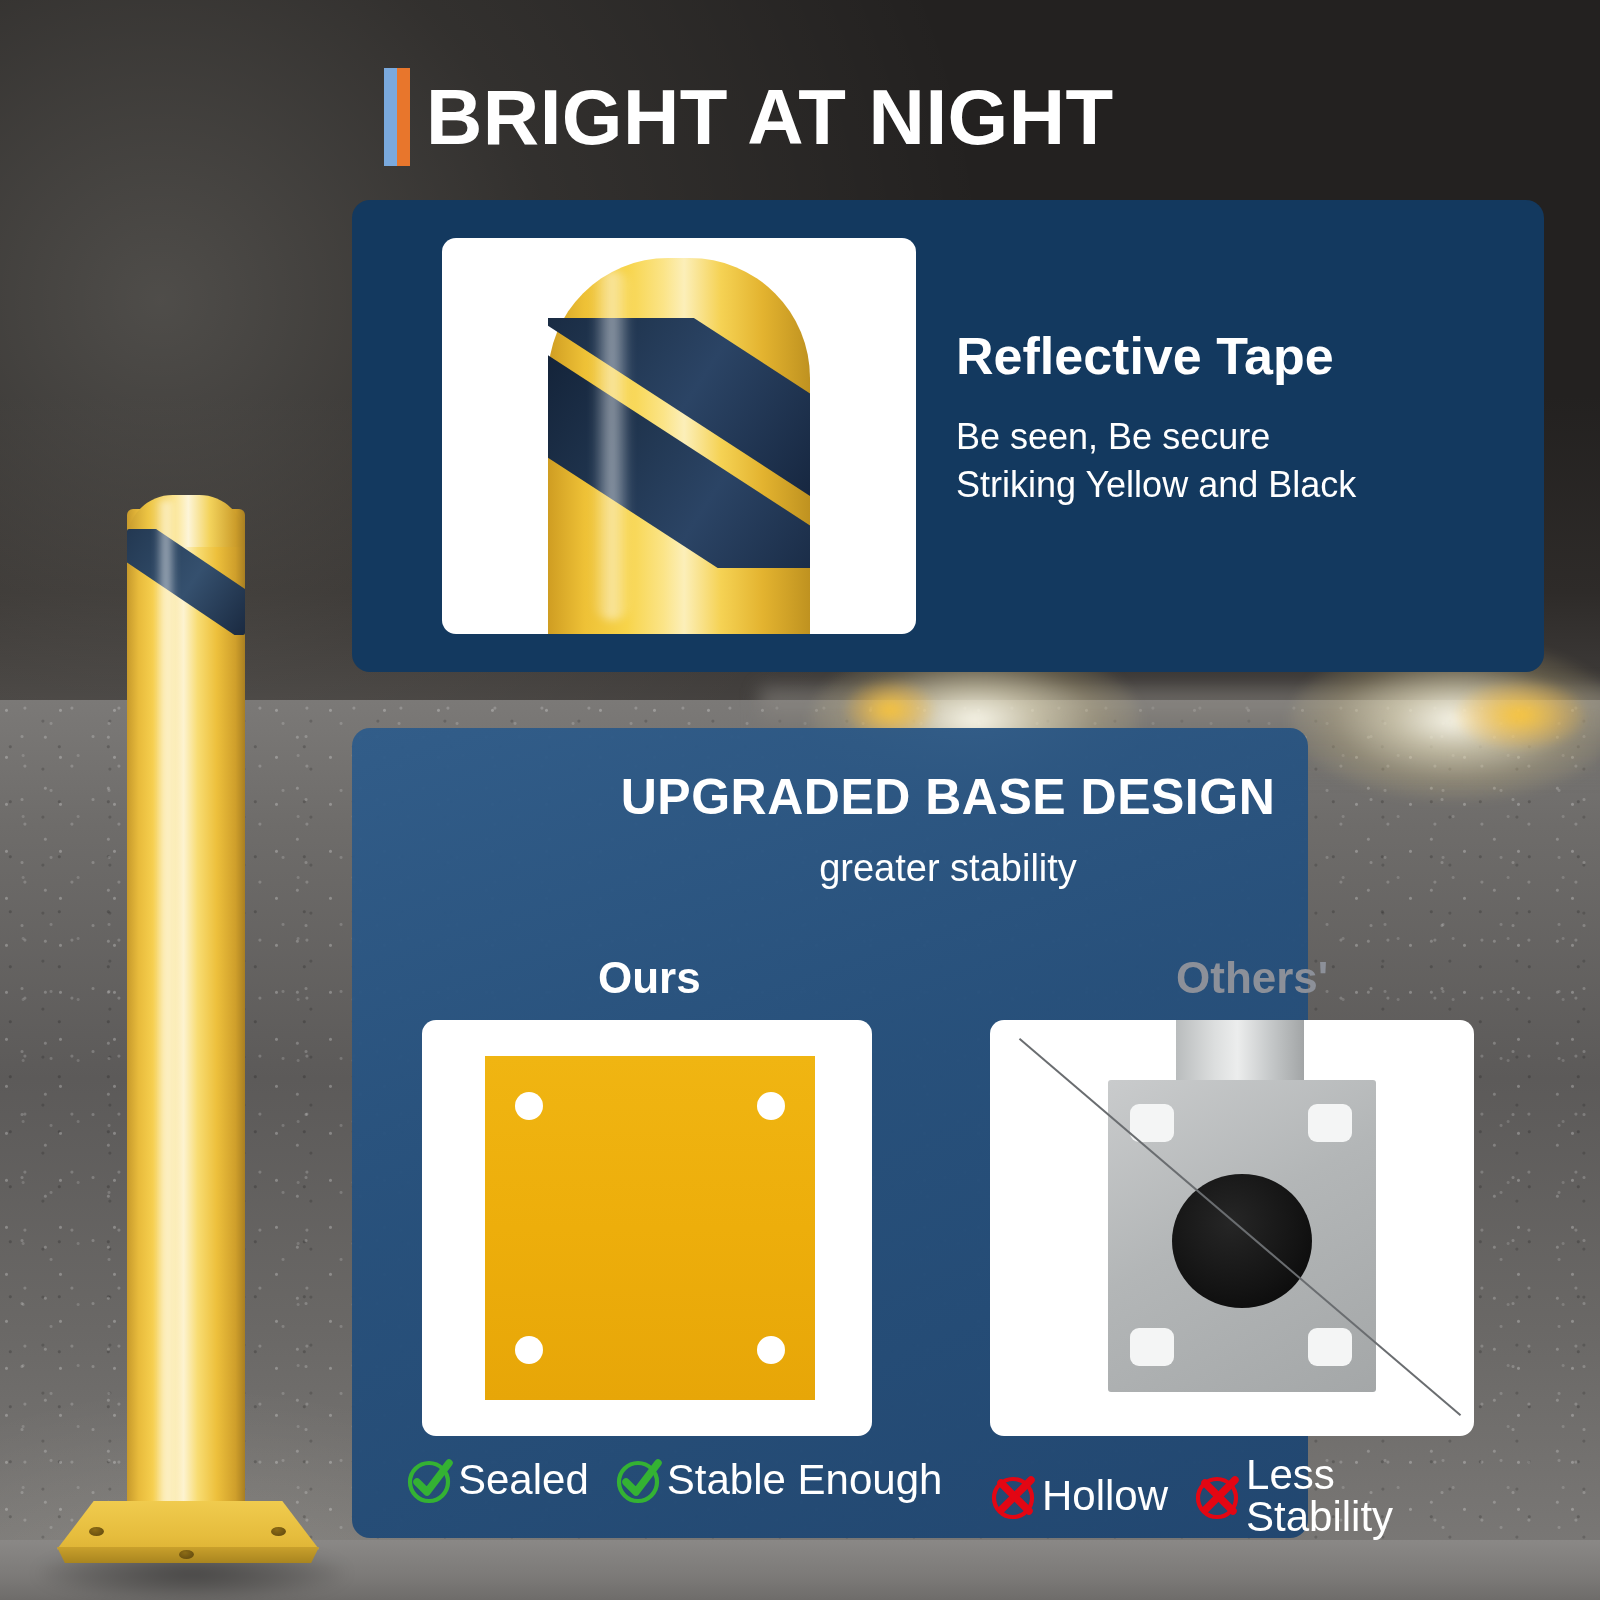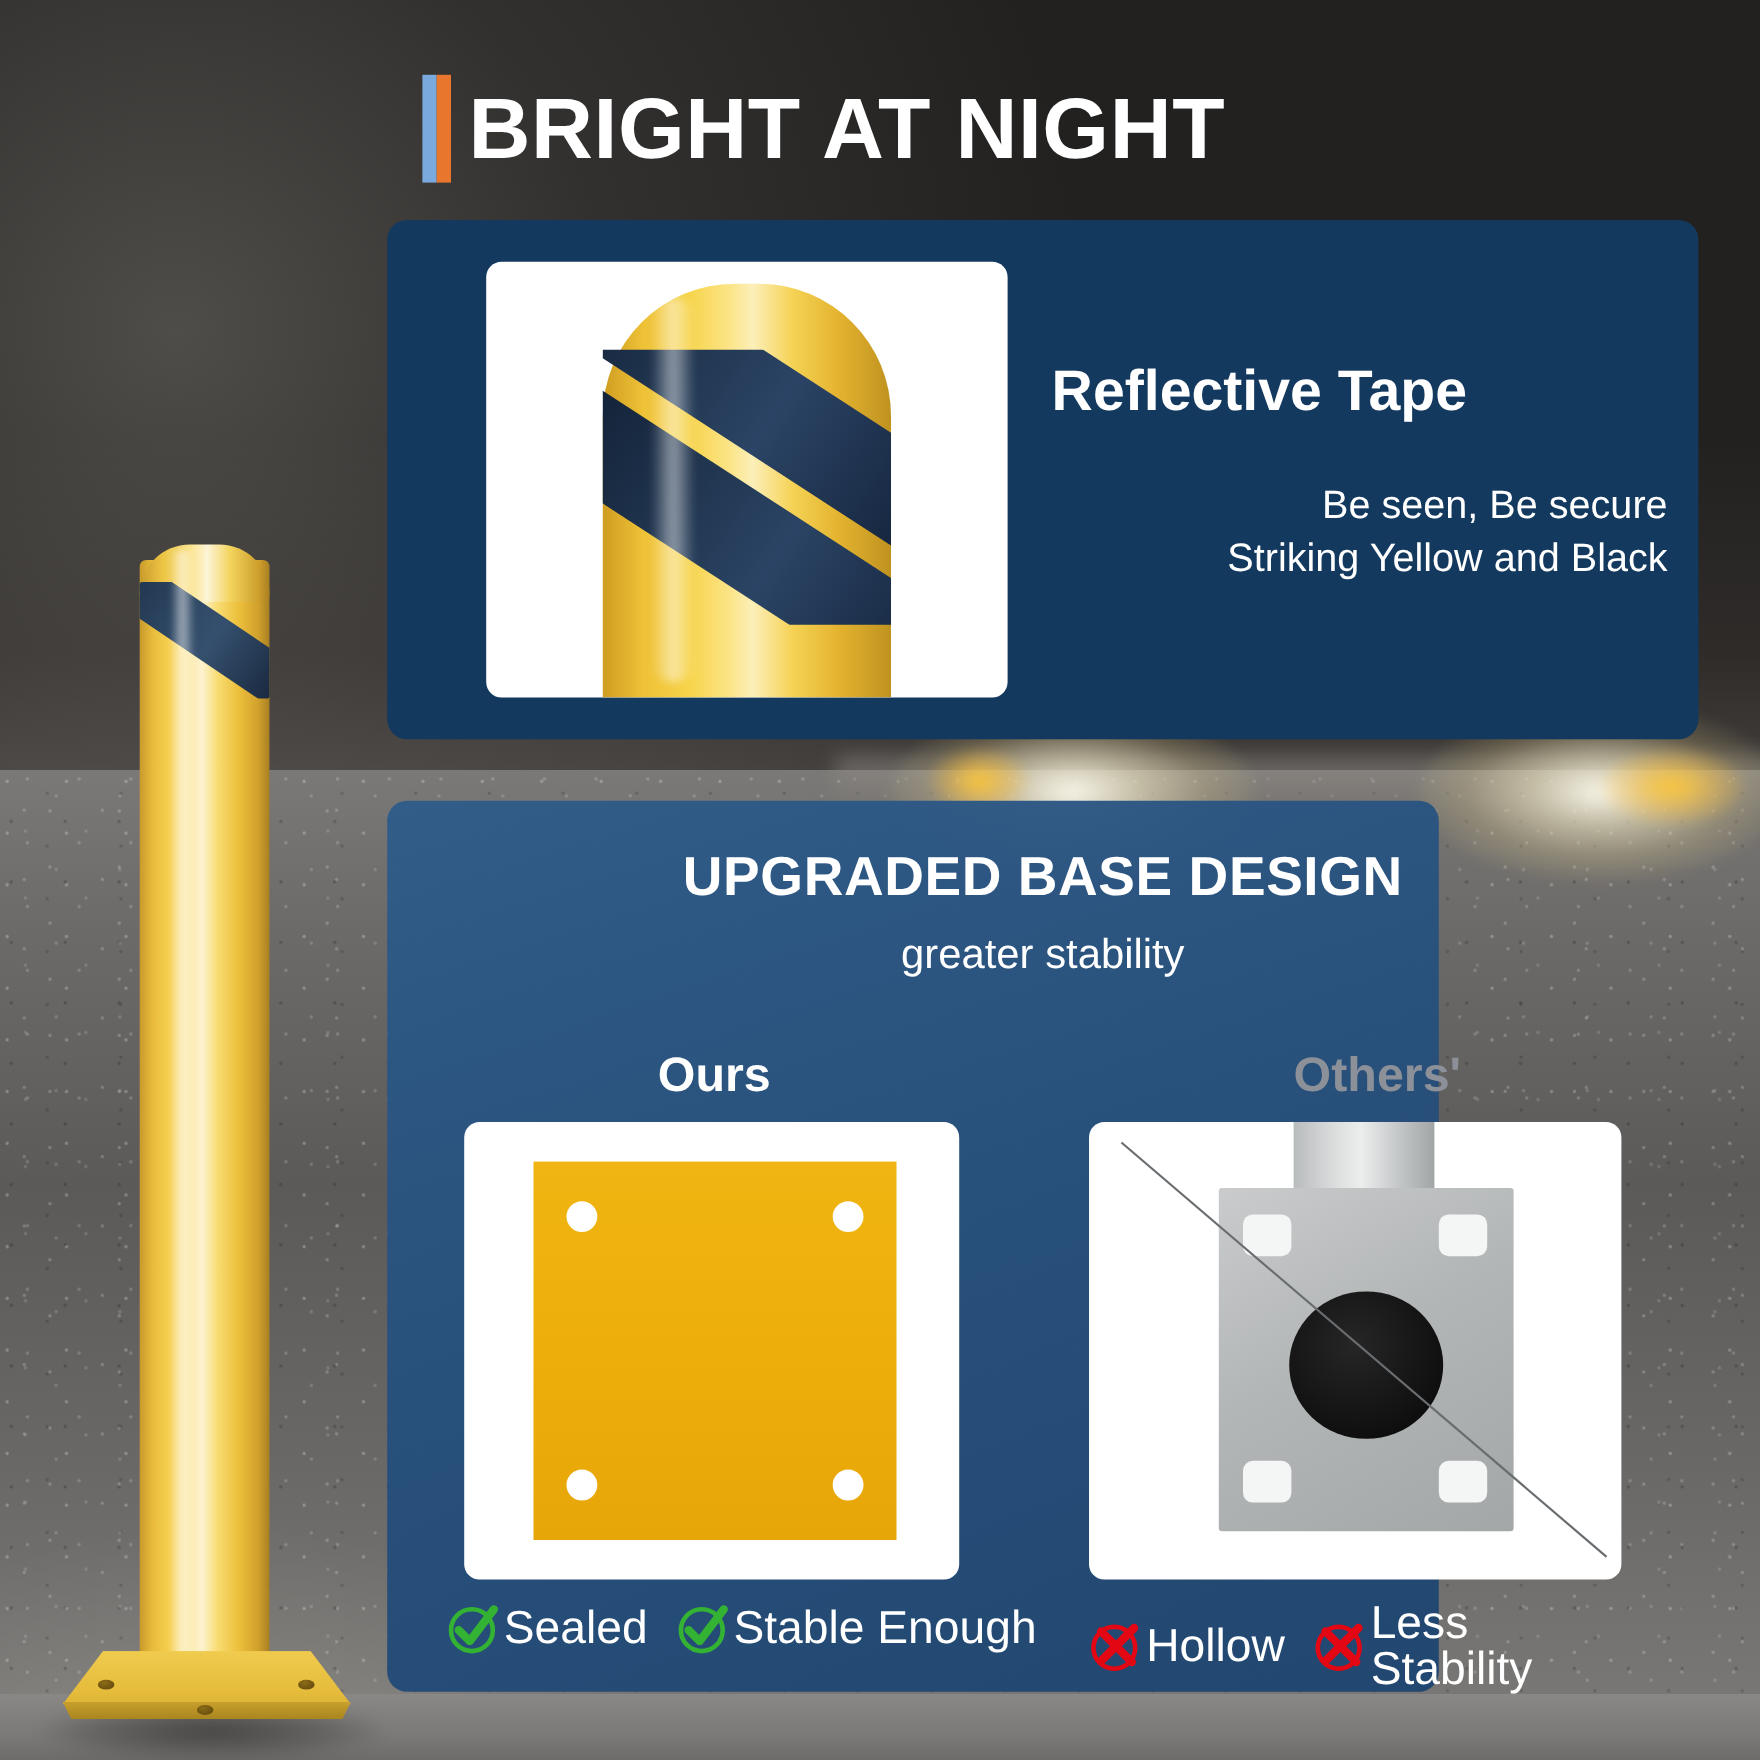--- a/index.html
+++ b/index.html
@@ -155,21 +155,21 @@
     position:absolute; display:block; width:430px; height:86px; left:-88px;
     background:linear-gradient(90deg,#101e33 0%,#20354f 35%,#2b4465 58%,#13223a 100%);
     transform:rotate(33deg); transform-origin:center;
   }
   .ph-tape-wrap .t1 { top:-4px; }
   .ph-tape-wrap .t2 { top:128px; }
 
   .card-text { position:absolute; color:#fff; }
   #tape-text { left:604px; top:128px; width:560px; }
   #tape-text h2 { font-size:52px; font-weight:bold; line-height:1.1; }
-  #tape-text .sub { margin-top:50px; font-size:36px; line-height:1.33; font-weight:400;text-align:right; }
+  #tape-text .sub { margin-top:28px; font-size:36px; line-height:1.33; font-weight:400; }
 
   #base-head { position:absolute; left:0; top:40px; width:1192px; text-align:center; color:#fff; }
   #base-head h2 { font-size:50px; font-weight:bold; letter-spacing:.5px; }
   #base-head .sub { margin-top:20px; font-size:38px; line-height:1.18; font-weight:400; }
 
   .col-label { position:absolute; font-size:44px; font-weight:bold; line-height:1; }
   #label-ours   { left:246px; top:228px; color:#ffffff; }
   #label-others { left:824px; top:228px; color:#8c9099; }
 
   #photo-ours   { left:70px; top:292px; width:450px; height:416px; }

